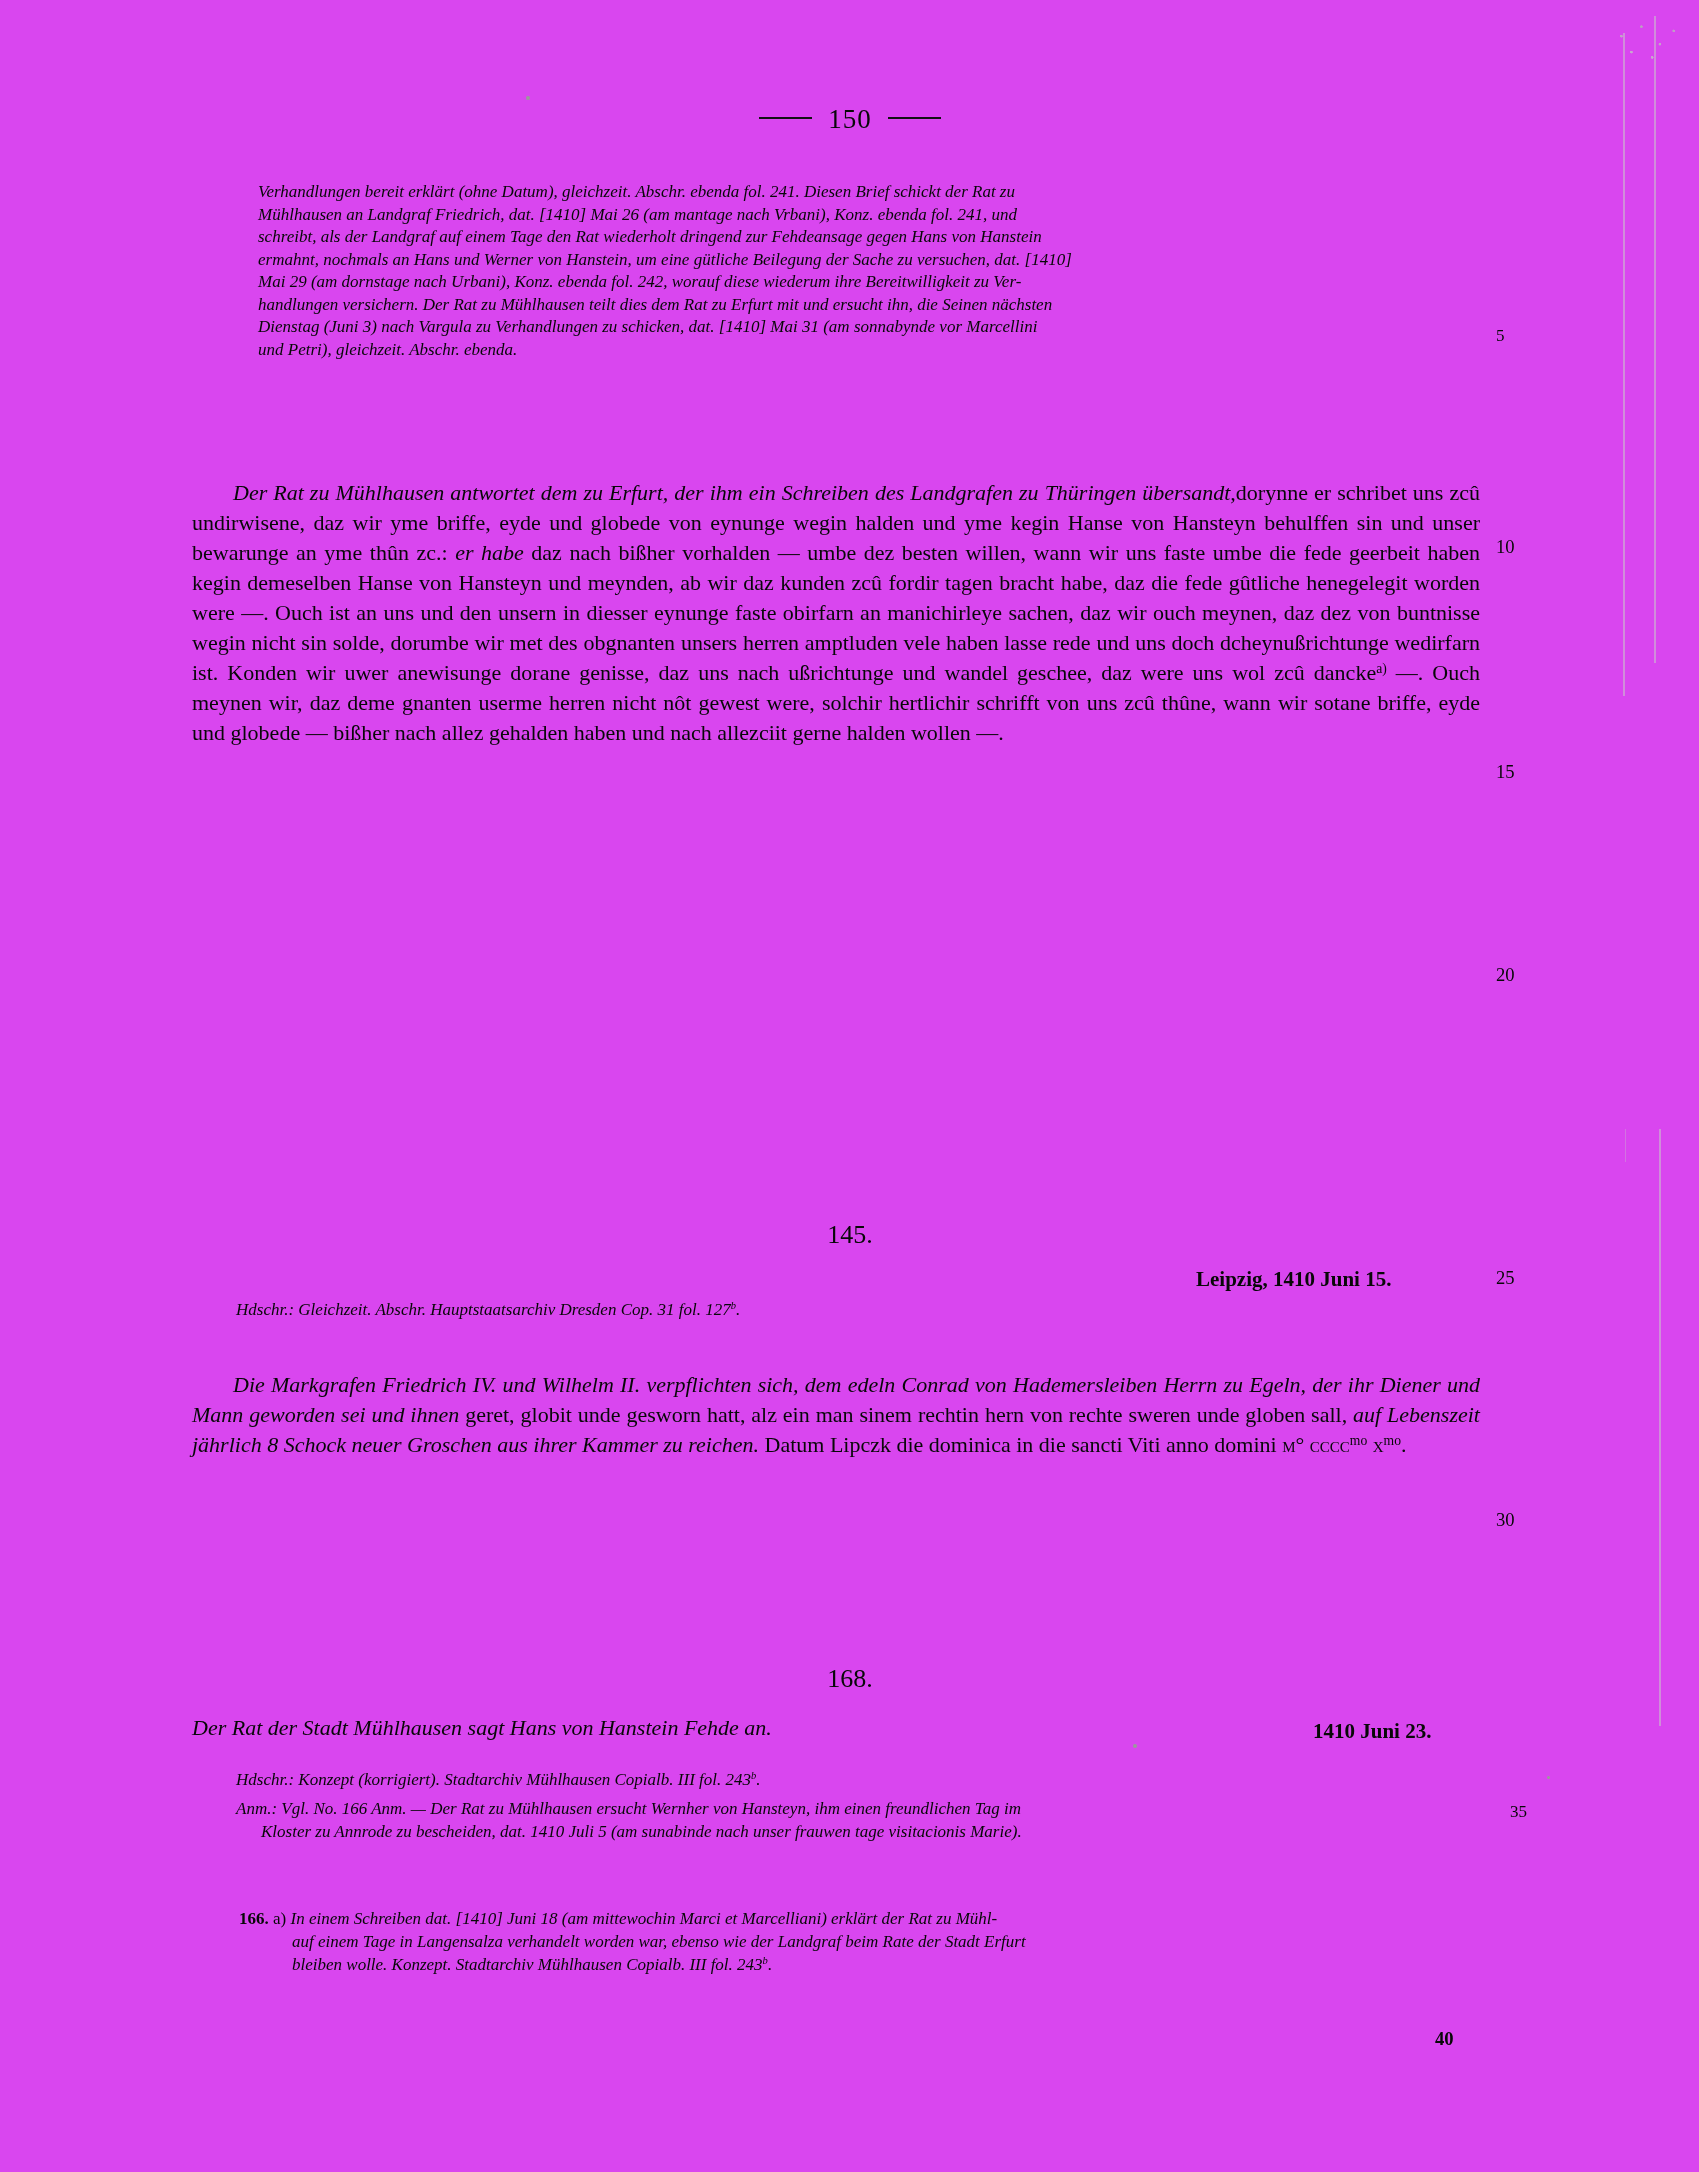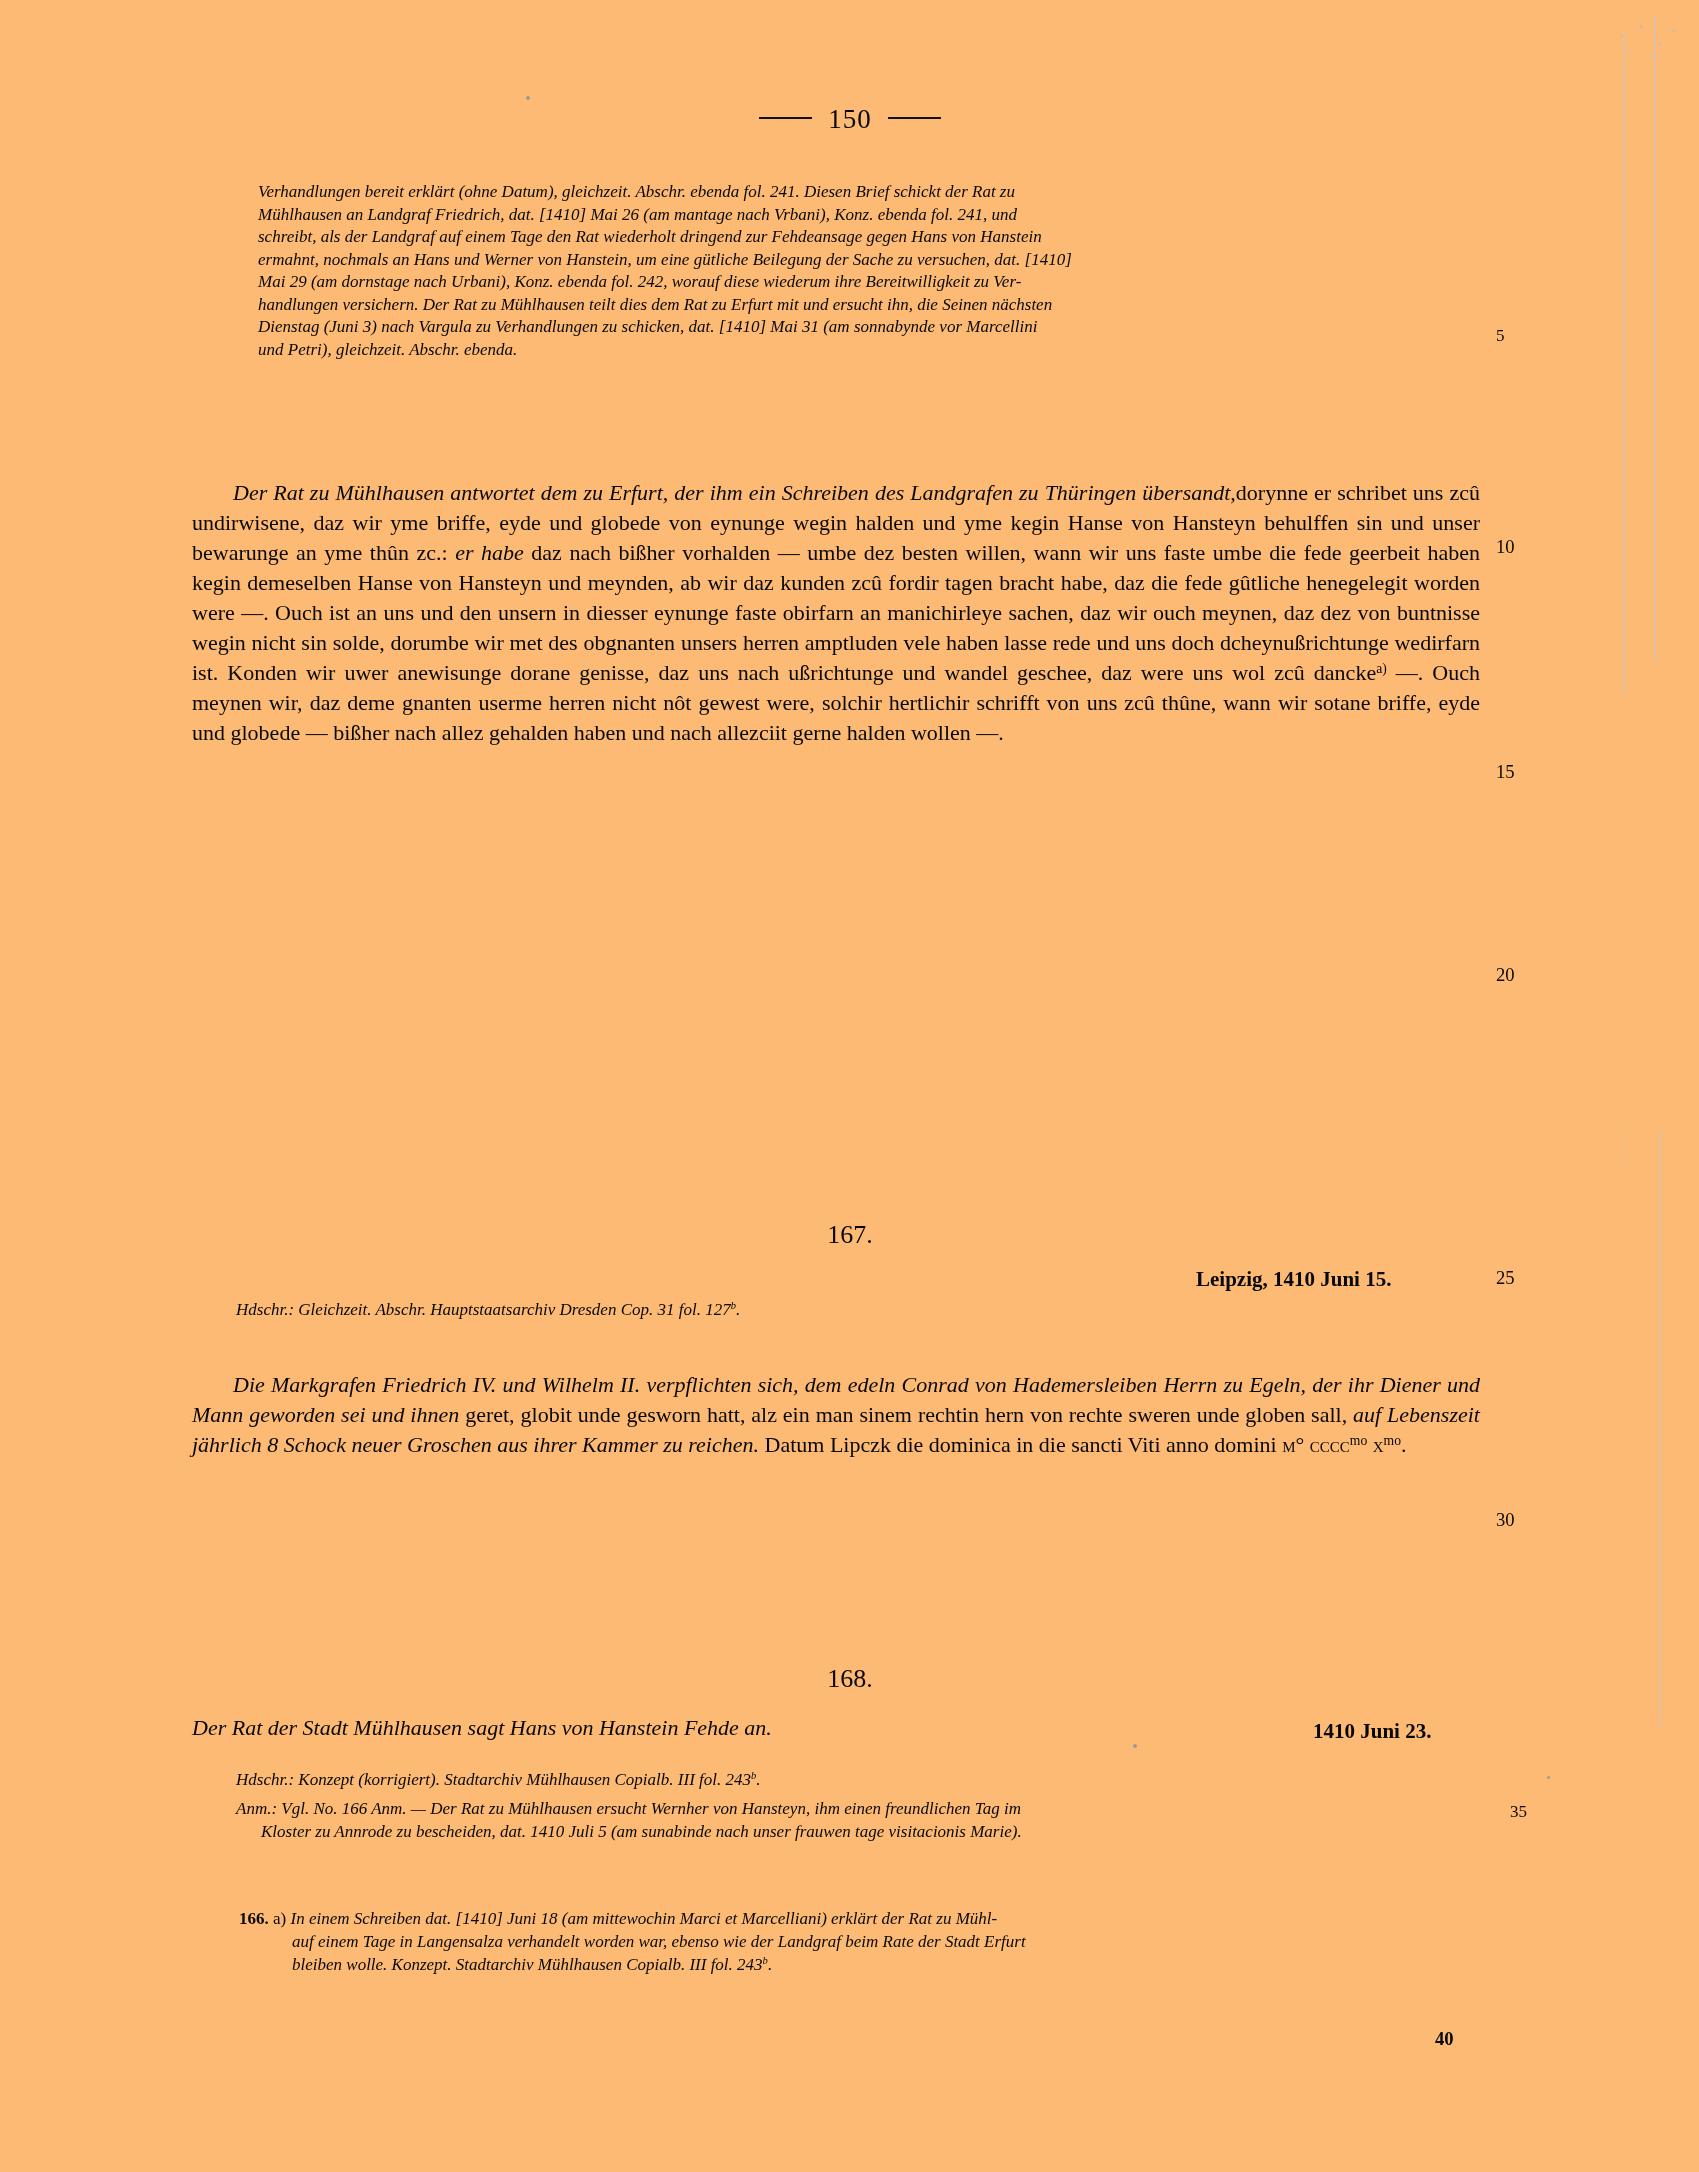--- a/index.html
+++ b/index.html
@@ -12,21 +12,21 @@
     height: 2172px;
     position: relative;
     font-family: "Liberation Serif", "DejaVu Serif", serif;
     color: #080808;
     overflow: hidden;
   }
 
   .page {
     position: absolute;
     inset: 0;
-    background: #fdba74;
+    background: #d946ef;
   }
 
   
   .scan-edge {
     position: absolute;
     background: #c9c9c9;
     opacity: .55;
   }
   .scan-edge.e1 { left: 1623px; top: 33px;   width: 1.6px;  height: 663px; }
   .scan-edge.e2 { left: 1654px; top: 16.4px;   width: 2.2px;  height: 647px; }
@@ -159,21 +159,21 @@
     <div>Mai 29 (am dornstage nach Urbani), Konz. ebenda fol. 242, worauf diese wiederum ihre Bereitwilligkeit zu Ver-</div>
     <div>handlungen versichern.  Der Rat zu Mühlhausen teilt dies dem Rat zu Erfurt mit und ersucht ihn, die Seinen nächsten</div>
     <div>Dienstag (Juni 3) nach Vargula zu Verhandlungen zu schicken, dat. [1410] Mai 31 (am sonnabynde vor Marcellini</div>
     <div>und Petri), gleichzeit. Abschr. ebenda.</div>
   </div>
 
   <div class="block body-text" style="left:192px; top:478px; width:1288px;">
     <span class="indent"></span><span class="it">Der Rat zu Mühlhausen antwortet dem zu Erfurt, der ihm ein Schreiben des Landgrafen zu Thüringen übersandt,</span><span>dorynne er schribet uns zcû undirwisene, daz wir yme briffe, eyde und globede von eynunge wegin halden und yme kegin Hanse von Hansteyn behulffen sin und unser bewarunge an yme thûn zc.: </span><span class="it">er habe</span><span> daz nach bißher vorhalden — umbe dez besten willen, wann wir uns faste umbe die fede geerbeit haben kegin demeselben Hanse von Hansteyn und meynden, ab wir daz kunden zcû fordir tagen bracht habe, daz die fede gûtliche henegelegit worden were —.  Ouch ist an uns und den unsern in diesser eynunge faste obirfarn an manichirleye sachen, daz wir ouch meynen, daz dez von buntnisse wegin nicht sin solde, dorumbe wir met des obgnanten unsers herren amptluden vele haben lasse rede und uns doch dcheynußrichtunge wedirfarn ist.  Konden wir uwer anewisunge dorane genisse, daz uns nach ußrichtunge und wandel geschee, daz were uns wol zcû dancke</span><sup>a)</sup><span> —.  Ouch meynen wir, daz deme gnanten userme herren nicht nôt gewest were, solchir hertlichir schrifft von uns zcû thûne, wann wir sotane briffe, eyde und globede — bißher nach allez gehalden haben und nach allezciit gerne halden wollen —.</span>
   </div>
 
-  <div class="section-no" style="top:1220px;">167.</div>
+  <div class="section-no" style="top:1220px;">145.</div>
 
   <div class="dateline" style="left:1196px; top:1267px;">Leipzig, 1410 Juni 15.</div>
 
   <div class="block note" style="left:236px; top:1299px; width:1244px; text-align:left;">
     <span>Hdschr.: Gleichzeit. Abschr. Hauptstaatsarchiv Dresden Cop. 31 fol. 127</span><sup>b</sup><span>.</span>
   </div>
 
   <div class="block regest" style="left:192px; top:1370px; width:1288px;">
     <span class="indent"></span><span class="it">Die Markgrafen Friedrich IV. und Wilhelm II. verpflichten sich, dem edeln Conrad von Hademersleiben Herrn zu Egeln, der ihr Diener und Mann geworden sei und ihnen</span><span> geret, globit unde gesworn hatt, alz ein man sinem rechtin hern von rechte sweren unde globen sall, </span><span class="it">auf Lebenszeit jährlich 8 Schock neuer Groschen aus ihrer Kammer zu reichen.</span><span> Datum Lipczk die dominica in die sancti Viti anno domini </span><span class="sc">м° cccc</span><sup>mo</sup><span class="sc"> x</span><sup>mo</sup><span>.</span>
   </div>

